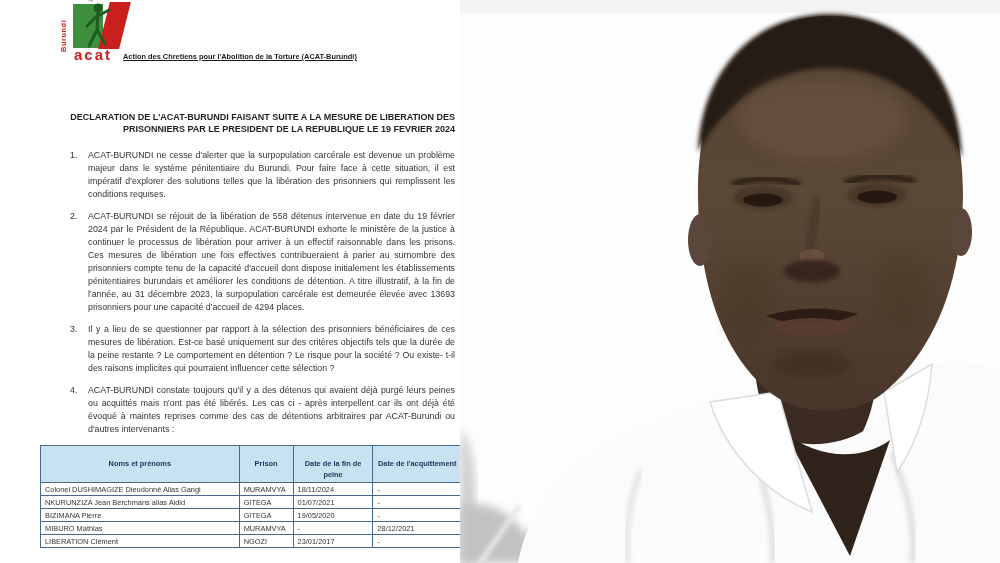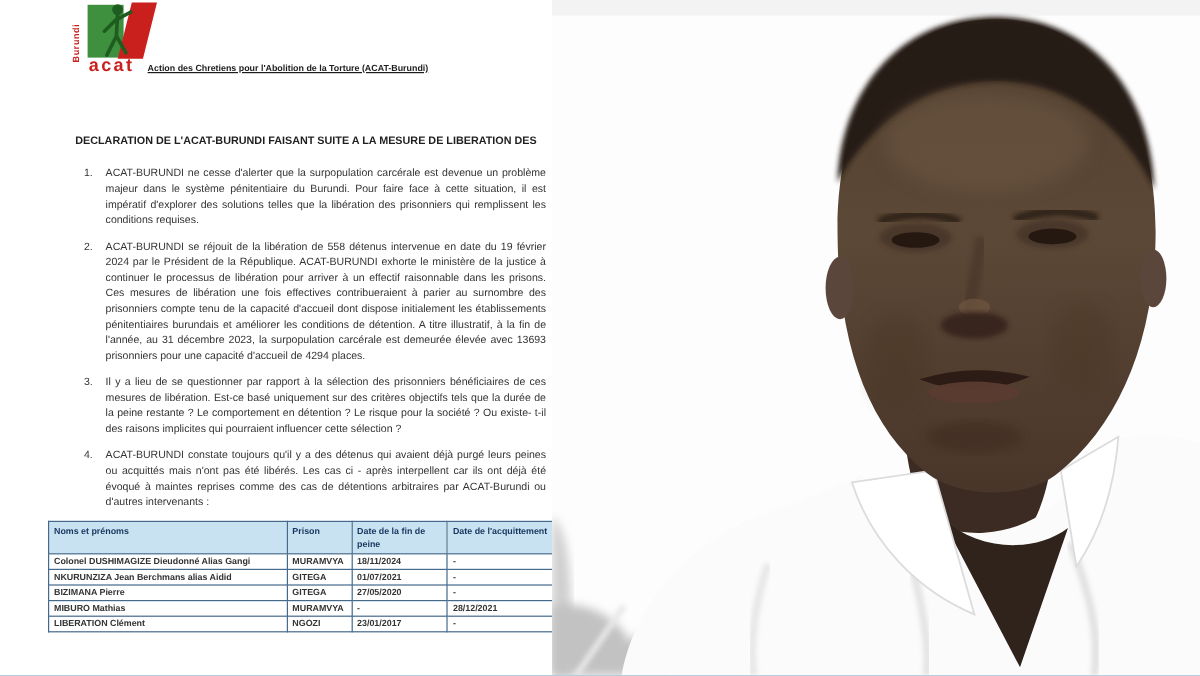--- a/index.html
+++ b/index.html
@@ -1,18 +1,18 @@
 <!DOCTYPE html>
 <html style="--acat-green: #3e8f3e; --acat-red: #c9201d; --tele-orange: #e8650f; --tele-blue: #2e3ba0; --tbl-border: #44698c; --tbl-header-bg: #c9e2f2;"><head>
 <meta charset="utf-8">
 <style>
   html,body { margin:0; padding:0; background:#e9e9e9; }
   .stage {
     position:relative; width:1000px; height:563px; overflow:hidden;
-    background:#0369a1; font-family:"Liberation Sans", sans-serif;
+    background:#404040; font-family:"Liberation Sans", sans-serif;
   }
 
   
   .doc-panel { position:absolute; left:0; top:0; width:460px; height:563px; background:#ffffff; }
   .doc-content { position:absolute; left:55px; top:0; width:400px; }
 
   .logo-block { position:relative; height:68px; }
   .acat-logo { position:absolute; left:2px; top:0; width:78px; height:66px; }
   .burundi-vert {
     position:absolute; left:2px; top:12px; height:40px;
@@ -24,44 +24,44 @@
   .figure-svg { position:absolute; left:18px; top:0; width:46px; height:50px; }
   .acat-word { position:absolute; left:17px; top:46px; color:var(--acat-red); font-weight:bold; font-size:15px; letter-spacing:2px; }
   .tm-mark { position:absolute; left:30px; top:-2px; font-size:6px; color:#555; }
 
   .org-line {
     position:absolute; left:68px; top:52px; white-space:nowrap;
     font-size:7.4px; font-weight:bold; color:#1c1c1c; text-decoration:underline;
   }
 
   .doc-title {
-    margin-top:44px; text-align:center;
+    margin-top:44px; text-align:right;
     font-size:9px; font-weight:bold; line-height:11.5px; color:#1f1f1f;
   }
 
   .para-list { margin:14px 0 0 0; padding:0; list-style:none; }
   .para {
     position:relative; padding-left:33px; margin-bottom:9px;
     font-size:8.8px; line-height:13px; text-align:justify; color:#333333;
   }
   .para .num { position:absolute; left:15px; }
 
   table.prison-table {
     margin:8px 0 0 -15px; width:422px; border-collapse:collapse; table-layout:fixed;
   }
   .prison-table th, .prison-table td {
     border:1px solid var(--tbl-border); padding:0 4px; overflow:hidden;
   }
   .prison-table th {
     background:var(--tbl-header-bg); color:#17365d; font-weight:bold;
-    font-size:7.4px; line-height:11px; text-align:left; vertical-align:top;
-    height:24px; padding-top:2px; white-space:normal;
+    font-size:7.4px; line-height:11px; text-align:center; vertical-align:top;
+    height:24px; padding-top:12px; white-space:normal;
   }
   .prison-table td {
-    font-size:7.4px; color:#333; height:12px; white-space:nowrap;font-weight:bold;
+    font-size:7.4px; color:#333; height:12px; white-space:nowrap;
   }
   .col-name{width:184px;} .col-prison{width:50px;} .col-end{width:74px;} .col-acq{width:82px;}
 
   
   .video-panel { position:absolute; left:460px; top:0; width:540px; height:563px; background:#fdfdfd; overflow:hidden; }
   .person-svg { position:absolute; left:0; top:0; width:540px; height:563px; }
 
   .tele-logo { position:absolute; left:408px; top:36px; width:125px; height:66px; }
   .tl-blue-box { position:absolute; left:2px; top:5px; width:37px; height:24px; background:var(--tele-blue); transform:rotate(-6deg) skewX(-8deg); }
   .tl-orange-box { position:absolute; left:21px; top:24px; width:38px; height:19px; background:var(--tele-orange); transform:rotate(-7deg); }
@@ -95,20 +95,21 @@
             <circle cx="23" cy="8" r="4.5" fill="#1e5c20"></circle>
             <path d="M23 12 L22 30 M22 16 L12 26 M23 16 L34 10 M22 30 L14 46 M22 30 L30 44" stroke="#1e5c20" stroke-width="3" fill="none" stroke-linecap="round"></path>
           </svg>
           <span class="acat-word">acat</span>
         </div>
         <span class="org-line">Action des Chretiens pour l'Abolition de la Torture (ACAT-Burundi)</span>
       </div>
 
       <div class="doc-title">
         <div>DECLARATION DE L'ACAT-BURUNDI FAISANT SUITE A LA MESURE DE LIBERATION DES</div>
+        <div>PRISONNIERS PAR LE PRESIDENT DE LA REPUBLIQUE LE  19 FEVRIER 2024</div>
       </div>
 
       <ol class="para-list">
         <li class="para">
           <span class="num">1.</span>
           <span>ACAT-BURUNDI ne cesse d'alerter que la surpopulation carcérale est devenue un problème majeur dans le système pénitentiaire du Burundi. Pour faire face à cette situation, il est impératif d'explorer des solutions telles que la libération des prisonniers qui remplissent les conditions requises.</span>
         </li>
         <li class="para">
           <span class="num">2.</span>
           <span>ACAT-BURUNDI se réjouit de la libération de 558 détenus intervenue en date du 19 février 2024 par le Président de la République.  ACAT-BURUNDI exhorte le ministère de la justice à continuer le processus de libération pour arriver à un effectif raisonnable dans les prisons. Ces mesures de libération une fois effectives contribueraient à parier au surnombre des prisonniers compte tenu de la capacité d'accueil dont dispose initialement les établissements pénitentiaires burundais et améliorer les conditions de détention. A titre illustratif, à la fin de l'année, au 31 décembre 2023, la surpopulation carcérale est demeurée élevée avec 13693 prisonniers pour une capacité d'accueil de 4294 places.</span>
@@ -147,21 +148,21 @@
           </tr>
           <tr>
             <td>NKURUNZIZA Jean Berchmans alias Aidid</td>
             <td>GITEGA</td>
             <td>01/07/2021</td>
             <td>-</td>
           </tr>
           <tr>
             <td>BIZIMANA Pierre</td>
             <td>GITEGA</td>
-            <td>27/05/2020</td>
+            <td>19/05/2020</td>
             <td>-</td>
           </tr>
           <tr>
             <td>MIBURO Mathias</td>
             <td>MURAMVYA</td>
             <td>-</td>
             <td>28/12/2021</td>
           </tr>
           <tr>
             <td>LIBERATION  Clément</td>

